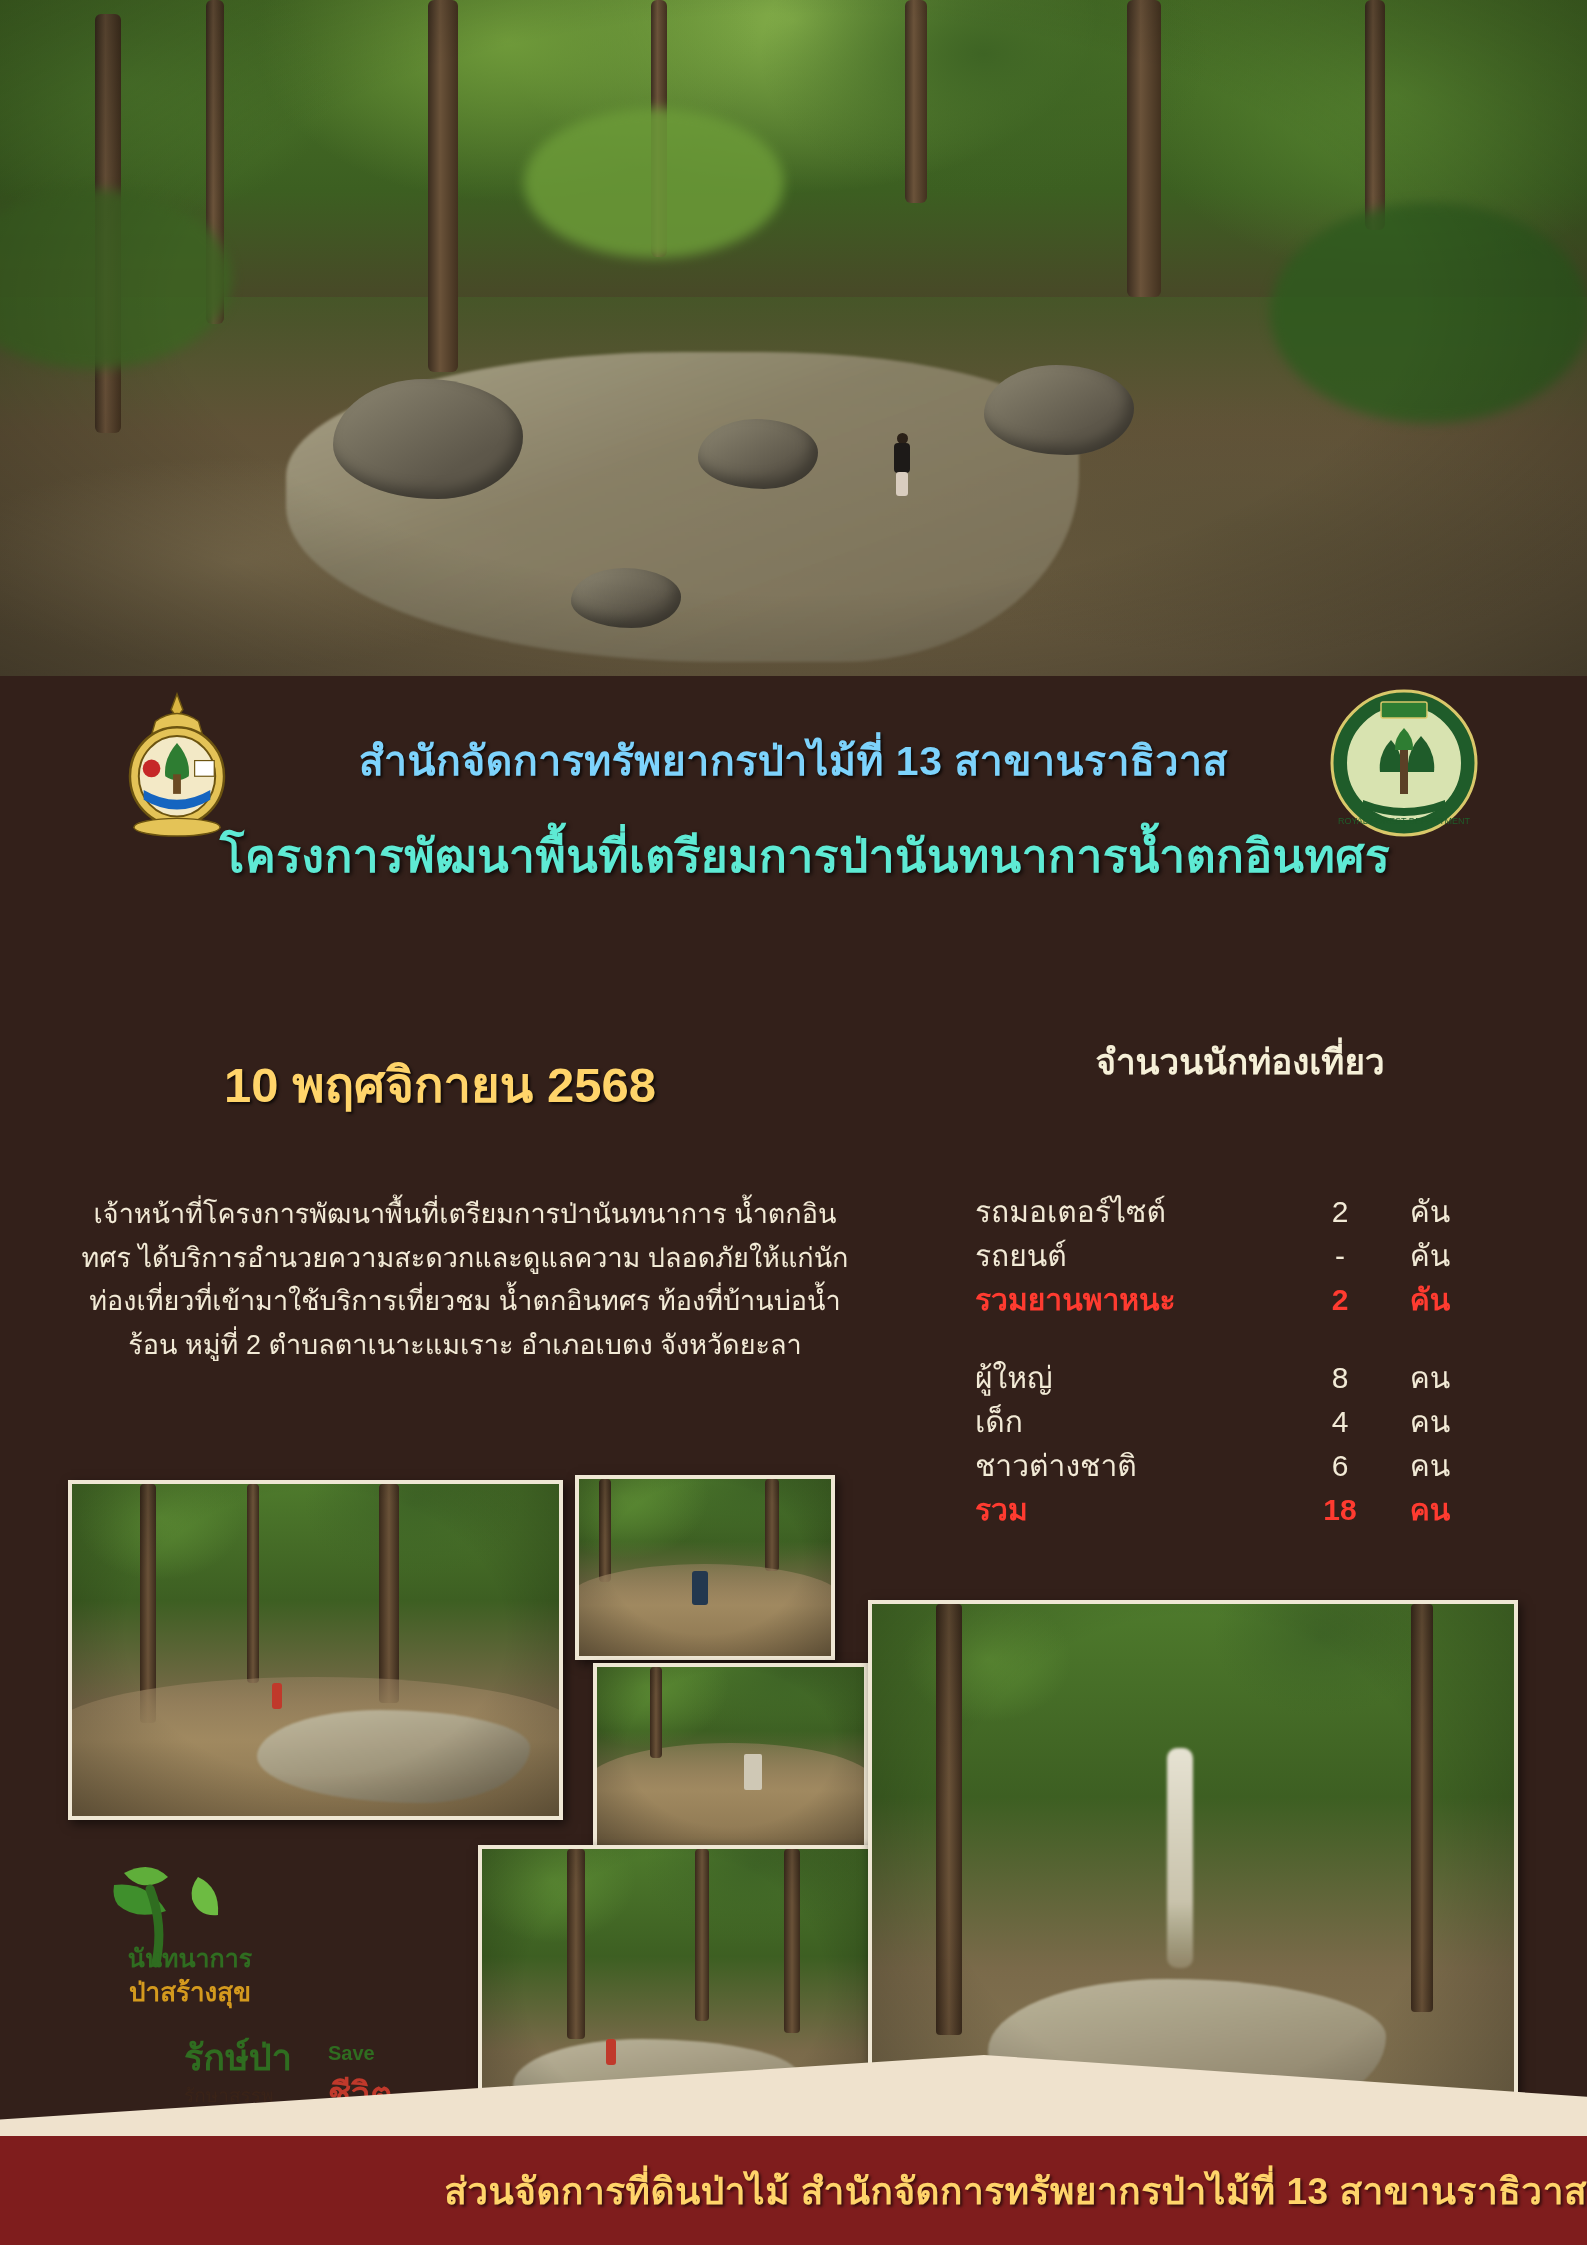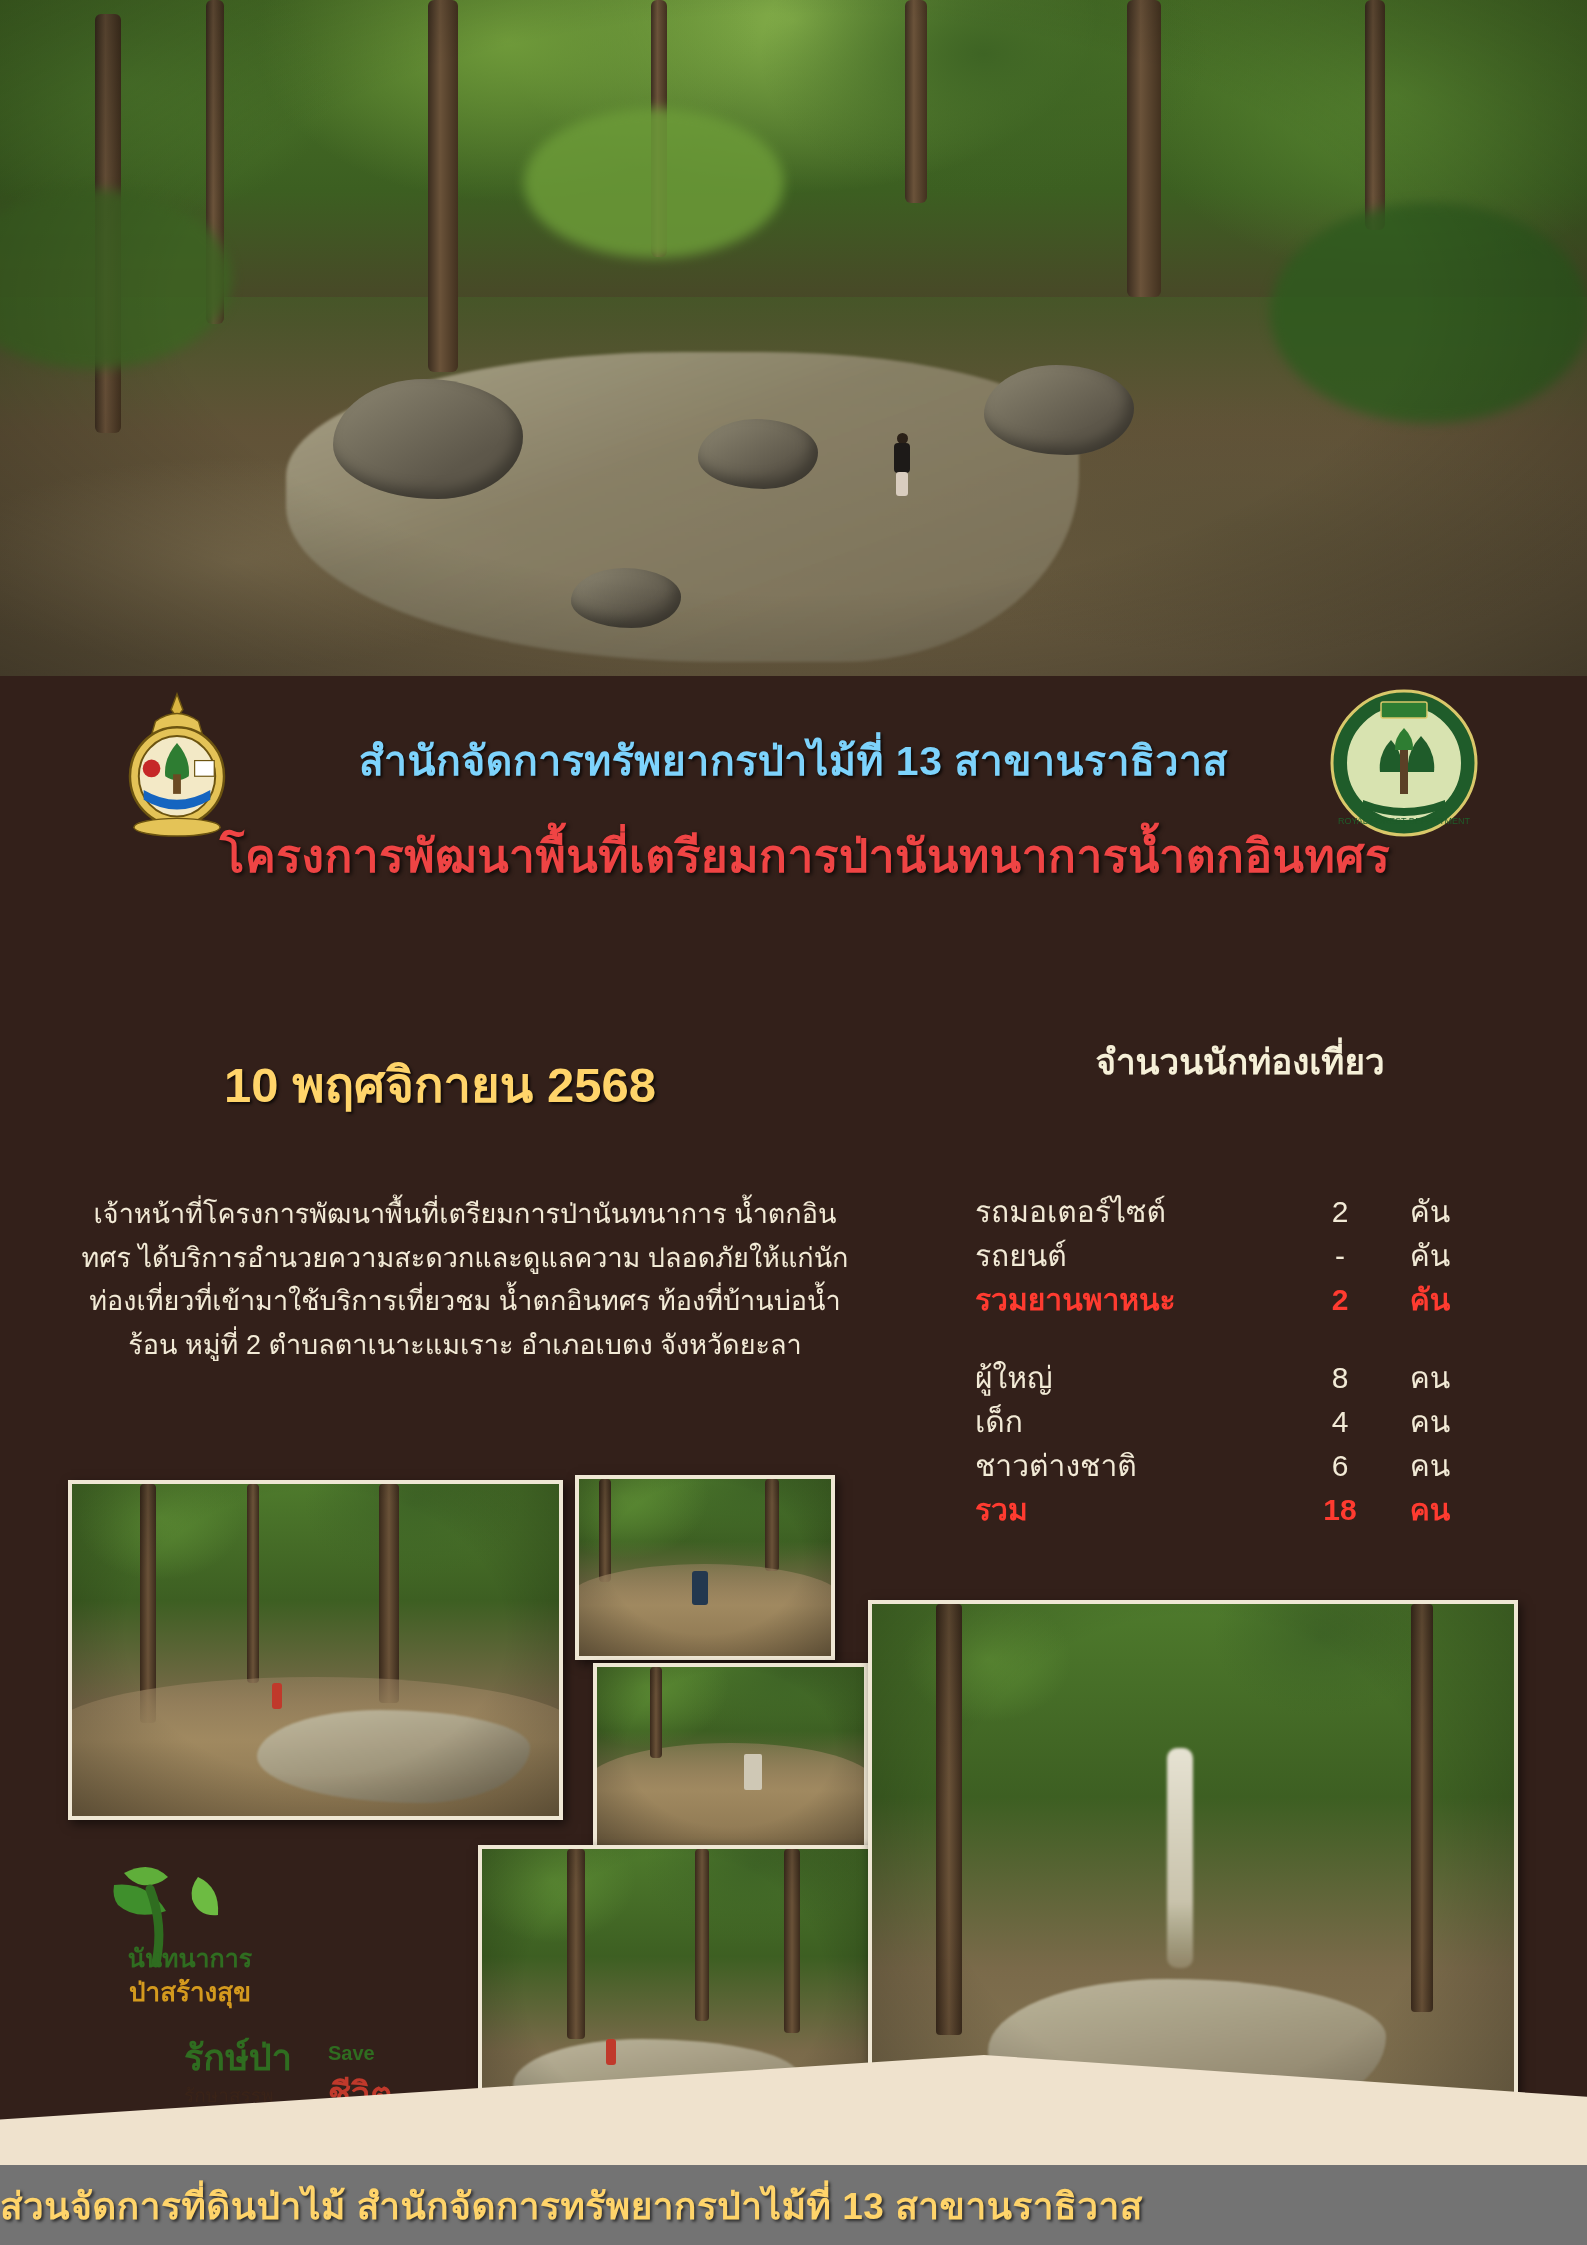--- a/index.html
+++ b/index.html
@@ -98,21 +98,21 @@
     text-align: center;
     color: #7dd3fc;
     font-size: 41px;
     font-weight: bold;
     letter-spacing: 0.5px;
     text-shadow: 2px 2px 3px rgba(0,0,0,0.7);
   }
   .project-title {
     position: absolute; left: 0; right: 0; top: 143px;
     text-align: center;
-    color: #ef4444;
+    color: #5eead4;
     font-size: 46px;
     font-weight: bold;
     letter-spacing: 0.5px;
     text-shadow: 2px 2px 4px rgba(0,0,0,0.75);
     margin-left: 23px;
   }
 
   
   .date-line {
     position: absolute;
@@ -231,25 +231,25 @@
   .footer-shape {
     position: absolute;
     left: 0; bottom: 0;
     width: 1587px; height: 190px;
     background: #efe2cd;
     clip-path: polygon(0 34%, 62% 0, 100% 22%, 100% 100%, 0 100%);
   }
   .footer-bar {
     position: absolute;
     left: 0; bottom: 0;
-    width: 1587px; height: 80px;
-    background: #737373;
+    width: 1587px; height: 109px;
+    background: #7f1d1d;
     display: flex;
     align-items: center;
-    justify-content: flex-start;
+    justify-content: flex-end;
   }
   .footer-text {
     color: #ffd46a;
     font-size: 37px;
     font-weight: bold;
     letter-spacing: 0.5px;
     text-shadow: 2px 2px 3px rgba(0,0,0,0.6);
   }
 </style>
 </head>

